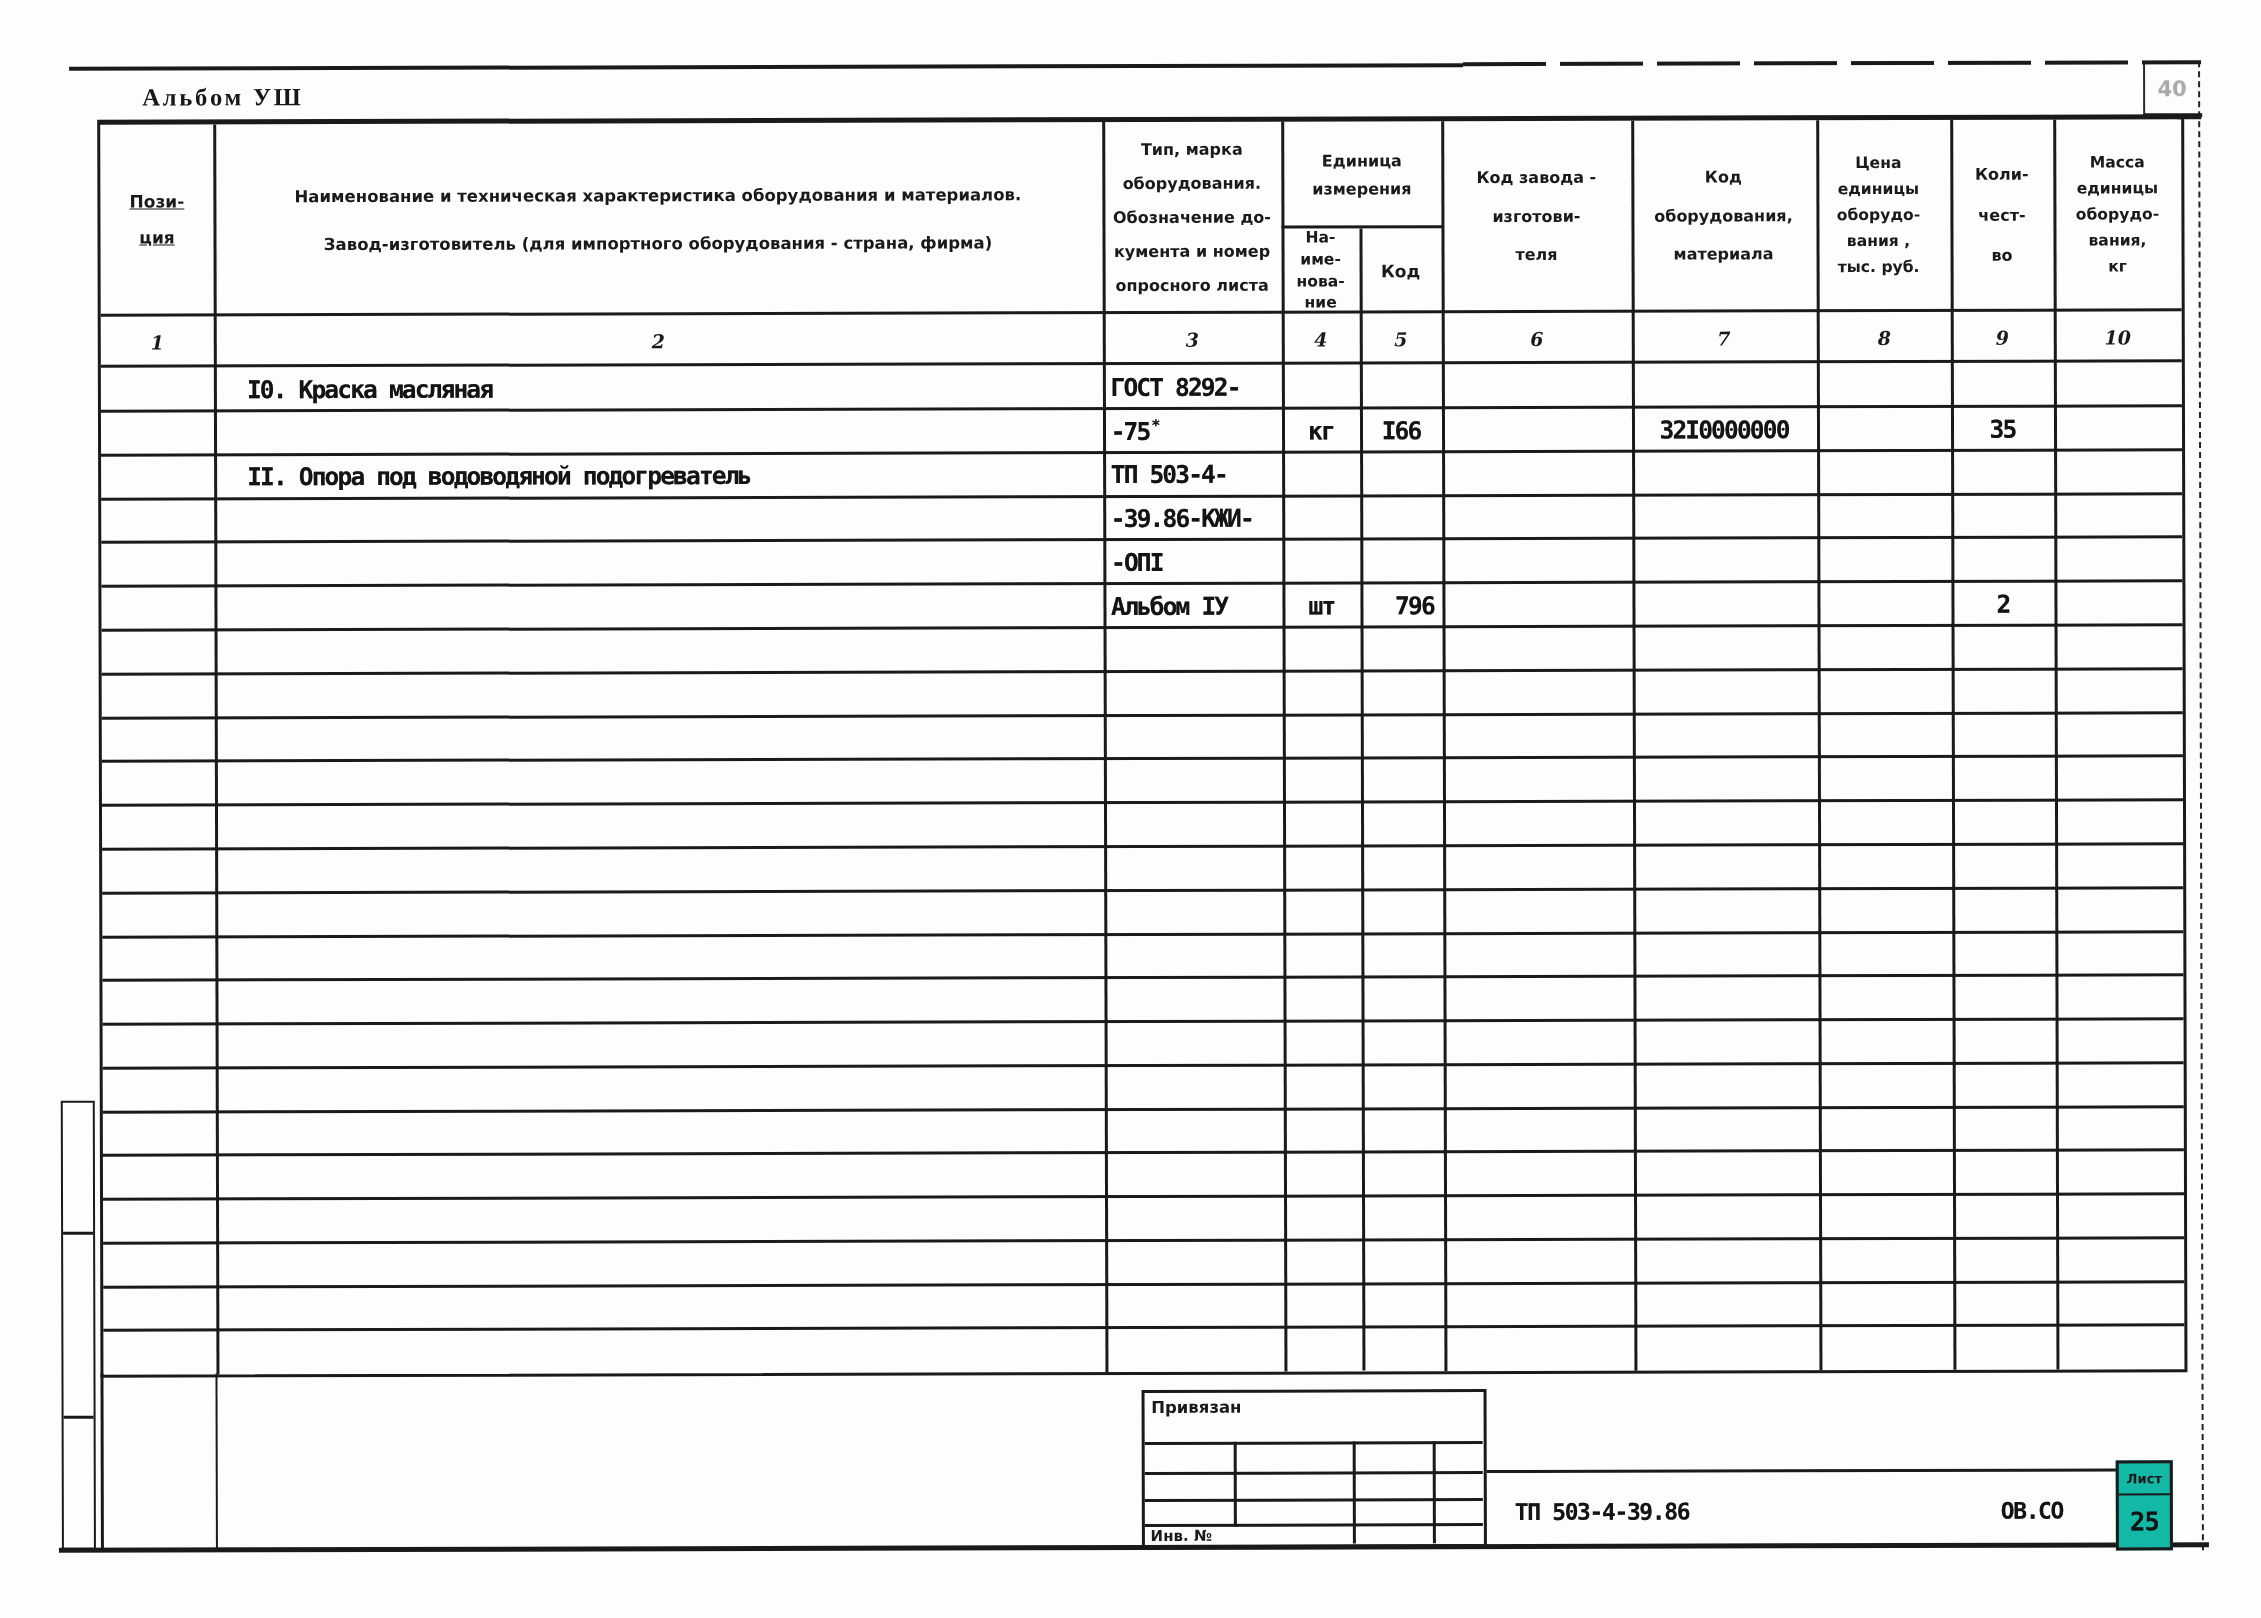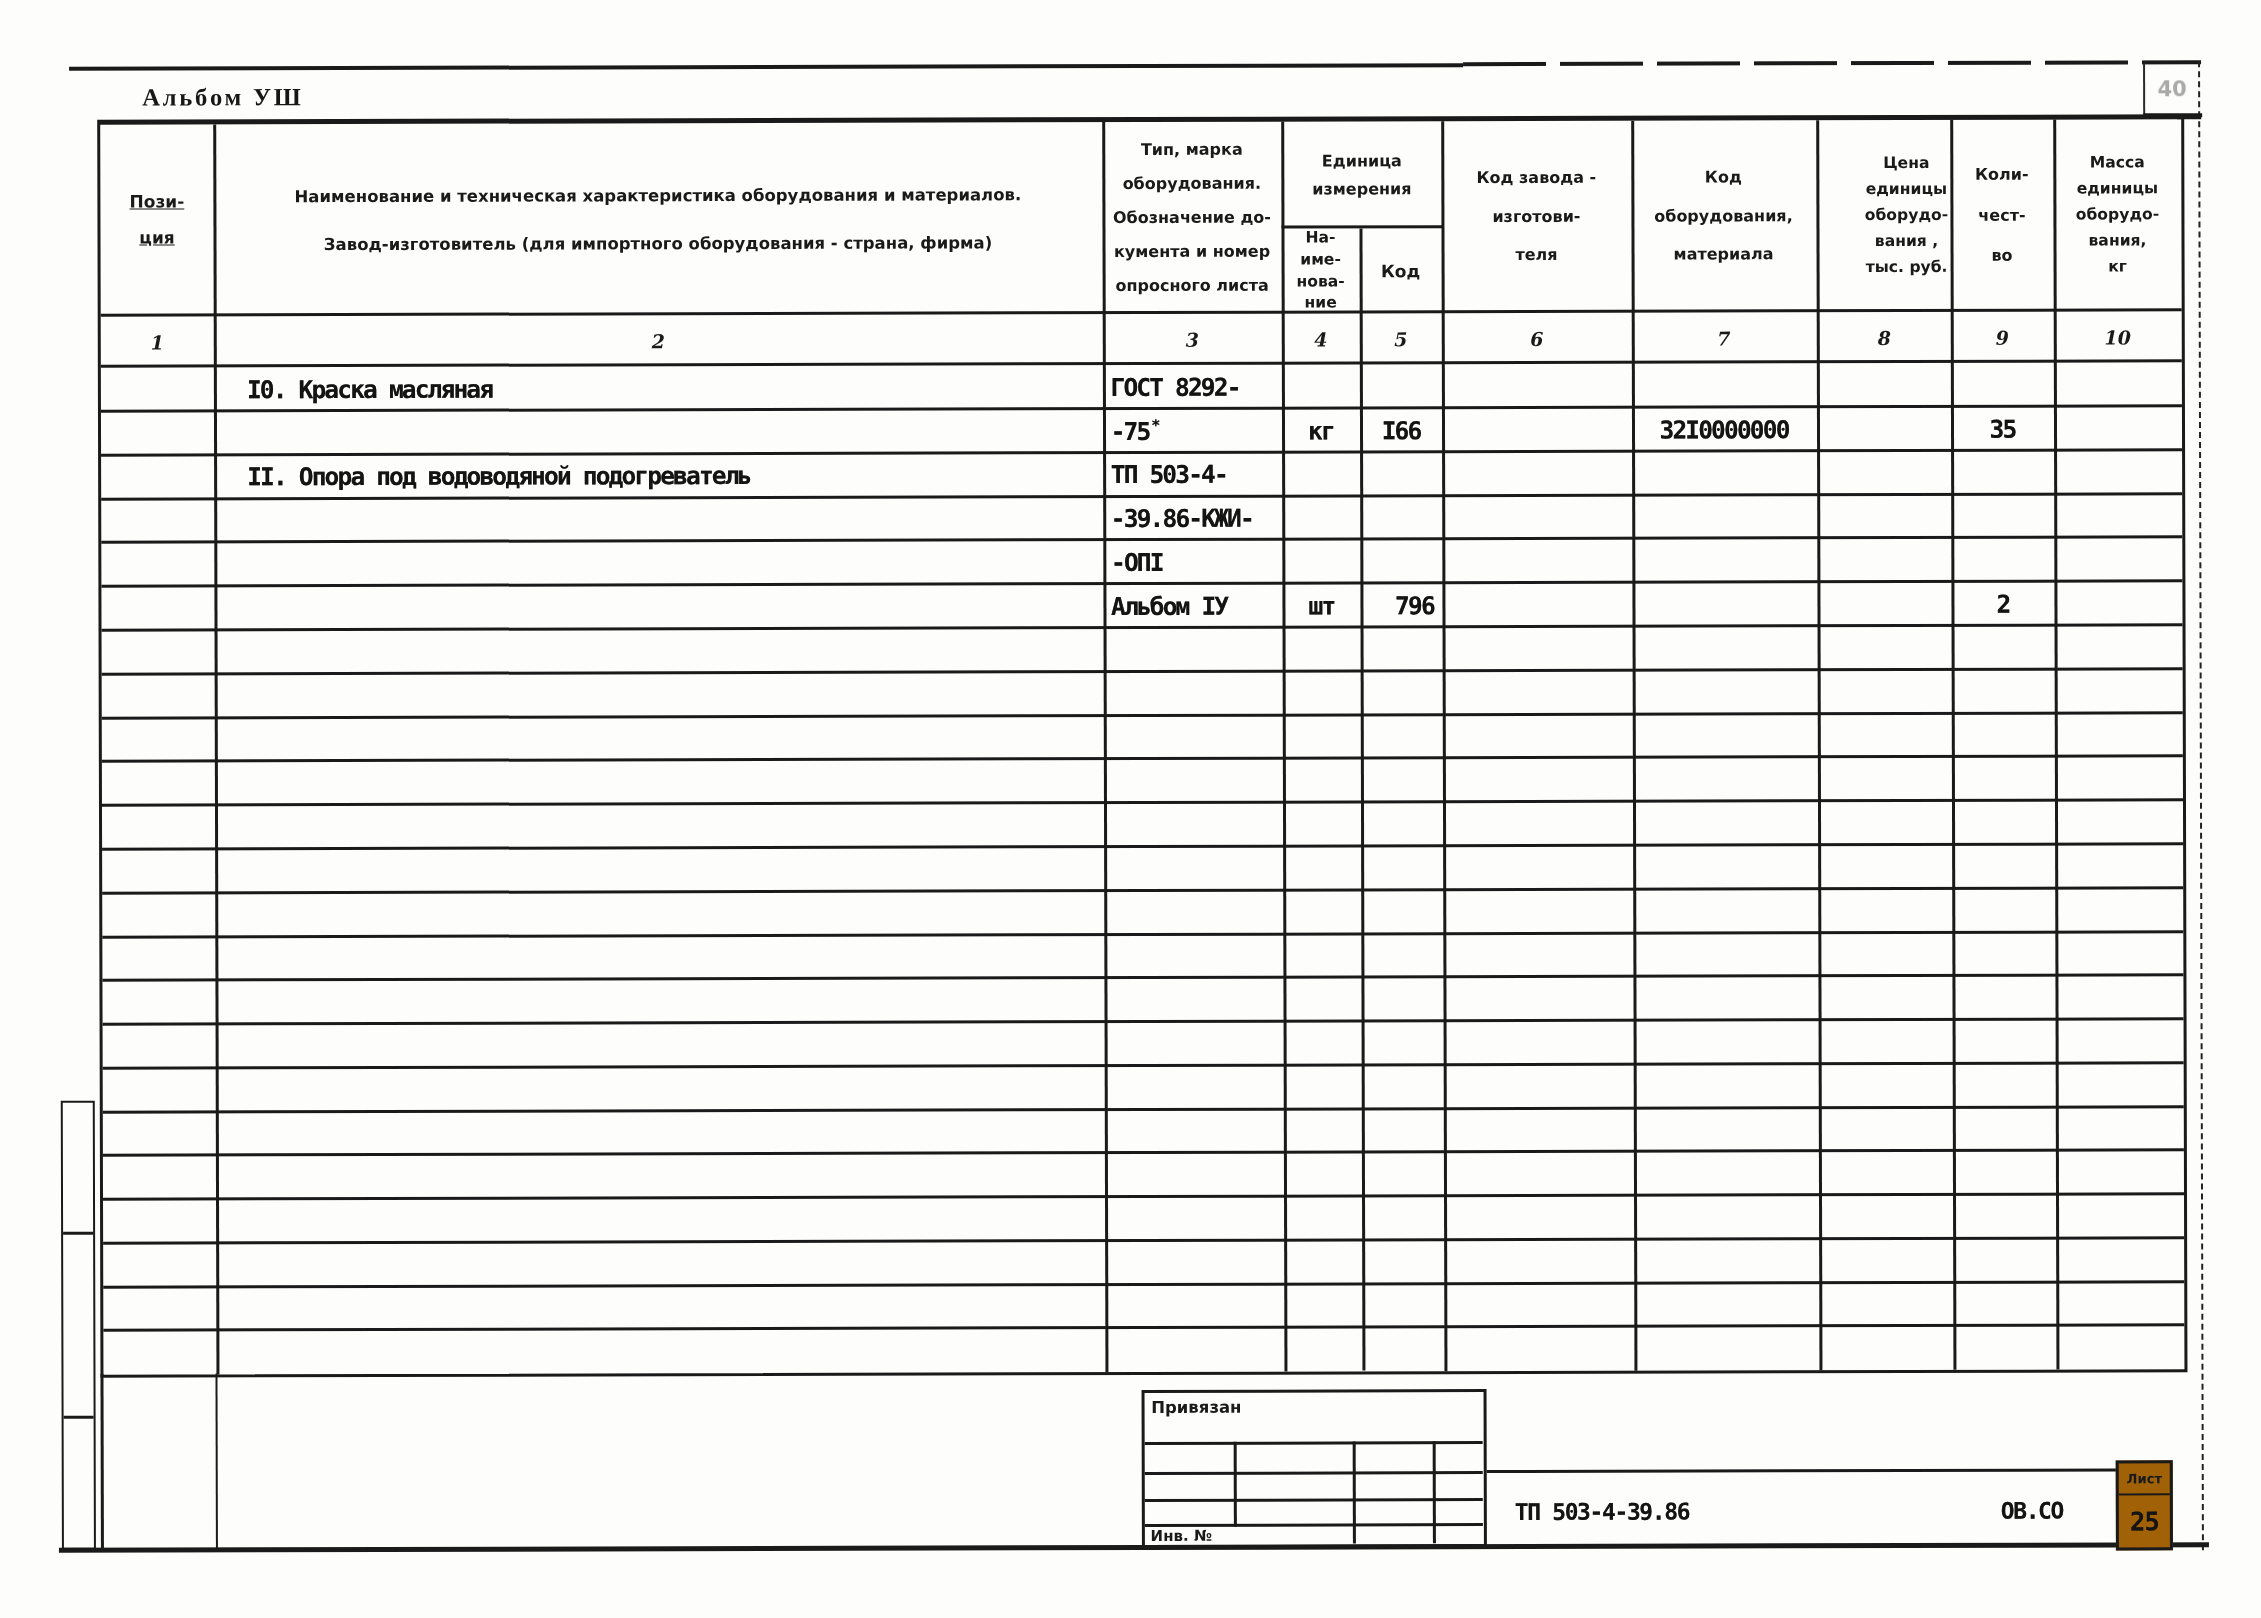--- a/index.html
+++ b/index.html
@@ -78,21 +78,21 @@
 име-
 нова-
 ние</div>
     <div class="hcell hand h-c5 pre" style="left:1259px;width:82px;top:107px;height:85px;">Код</div>
     <div class="hcell hand h-c6 pre" style="left:1341px;width:190px;">Код  завода -
 изготови-
 теля</div>
     <div class="hcell hand h-c7 pre" style="left:1531px;width:184px;">Код
 оборудования,
 материала</div>
-    <div class="hcell hand h-c8 pre" style="left:1716px;width:124px;padding-left:28px;">Цена
+    <div class="hcell hand h-c8 pre" style="left:1716px;width:124px;">Цена
 единицы
 оборудо-
 вания ,
 тыс. руб.</div>
     <div class="hcell hand h-c9 pre" style="left:1850px;width:103px;">Коли-
 чест-
 во</div>
     <div class="hcell hand h-c10 pre" style="left:1953px;width:128px;">Масса
 единицы
 оборудо-
@@ -183,21 +183,21 @@
     <div class="abs ink" style="left:288px;top:49px;width:2.8px;height:102px;"></div>
     <div class="abs hand" style="left:5.7px;top:134px;font-size:15px;">Инв. №</div>
   </div>
 
   <div class="abs ink" style="left:1485px;top:1471px;width:631px;height:2.8px;"></div>
 
   <div class="abs typed" style="left:1513px;top:1489px;width:378px;height:47px;display:flex;align-items:center;font-size:23px;letter-spacing:-1.4px;">ТП 503-4-39.86</div>
 
   <div class="abs typed" style="left:1971px;top:1489px;width:118px;height:47px;display:flex;align-items:center;justify-content:center;font-size:23px;letter-spacing:-1.4px;">ОВ.СО</div>
 
-  <div class="abs" style="left:2114px;top:1463px;width:57px;height:90px;border:3.3px solid #1a1a1a;box-sizing:border-box;background:#a16207;">
+  <div class="abs" style="left:2114px;top:1463px;width:57px;height:90px;border:3.3px solid #1a1a1a;box-sizing:border-box;background:#14b8a6;">
     <div class="cellflex hand" style="height:30px;border-bottom:2.8px solid #1a1a1a;font-size:13.2px;">
       <span>Лист</span>
     </div>
     <div class="cellflex typed" style="height:52px;font-size:25.5px;letter-spacing:-0.9px;">
       <span>25</span>
     </div>
   </div>
 
  </div>
 </div>

